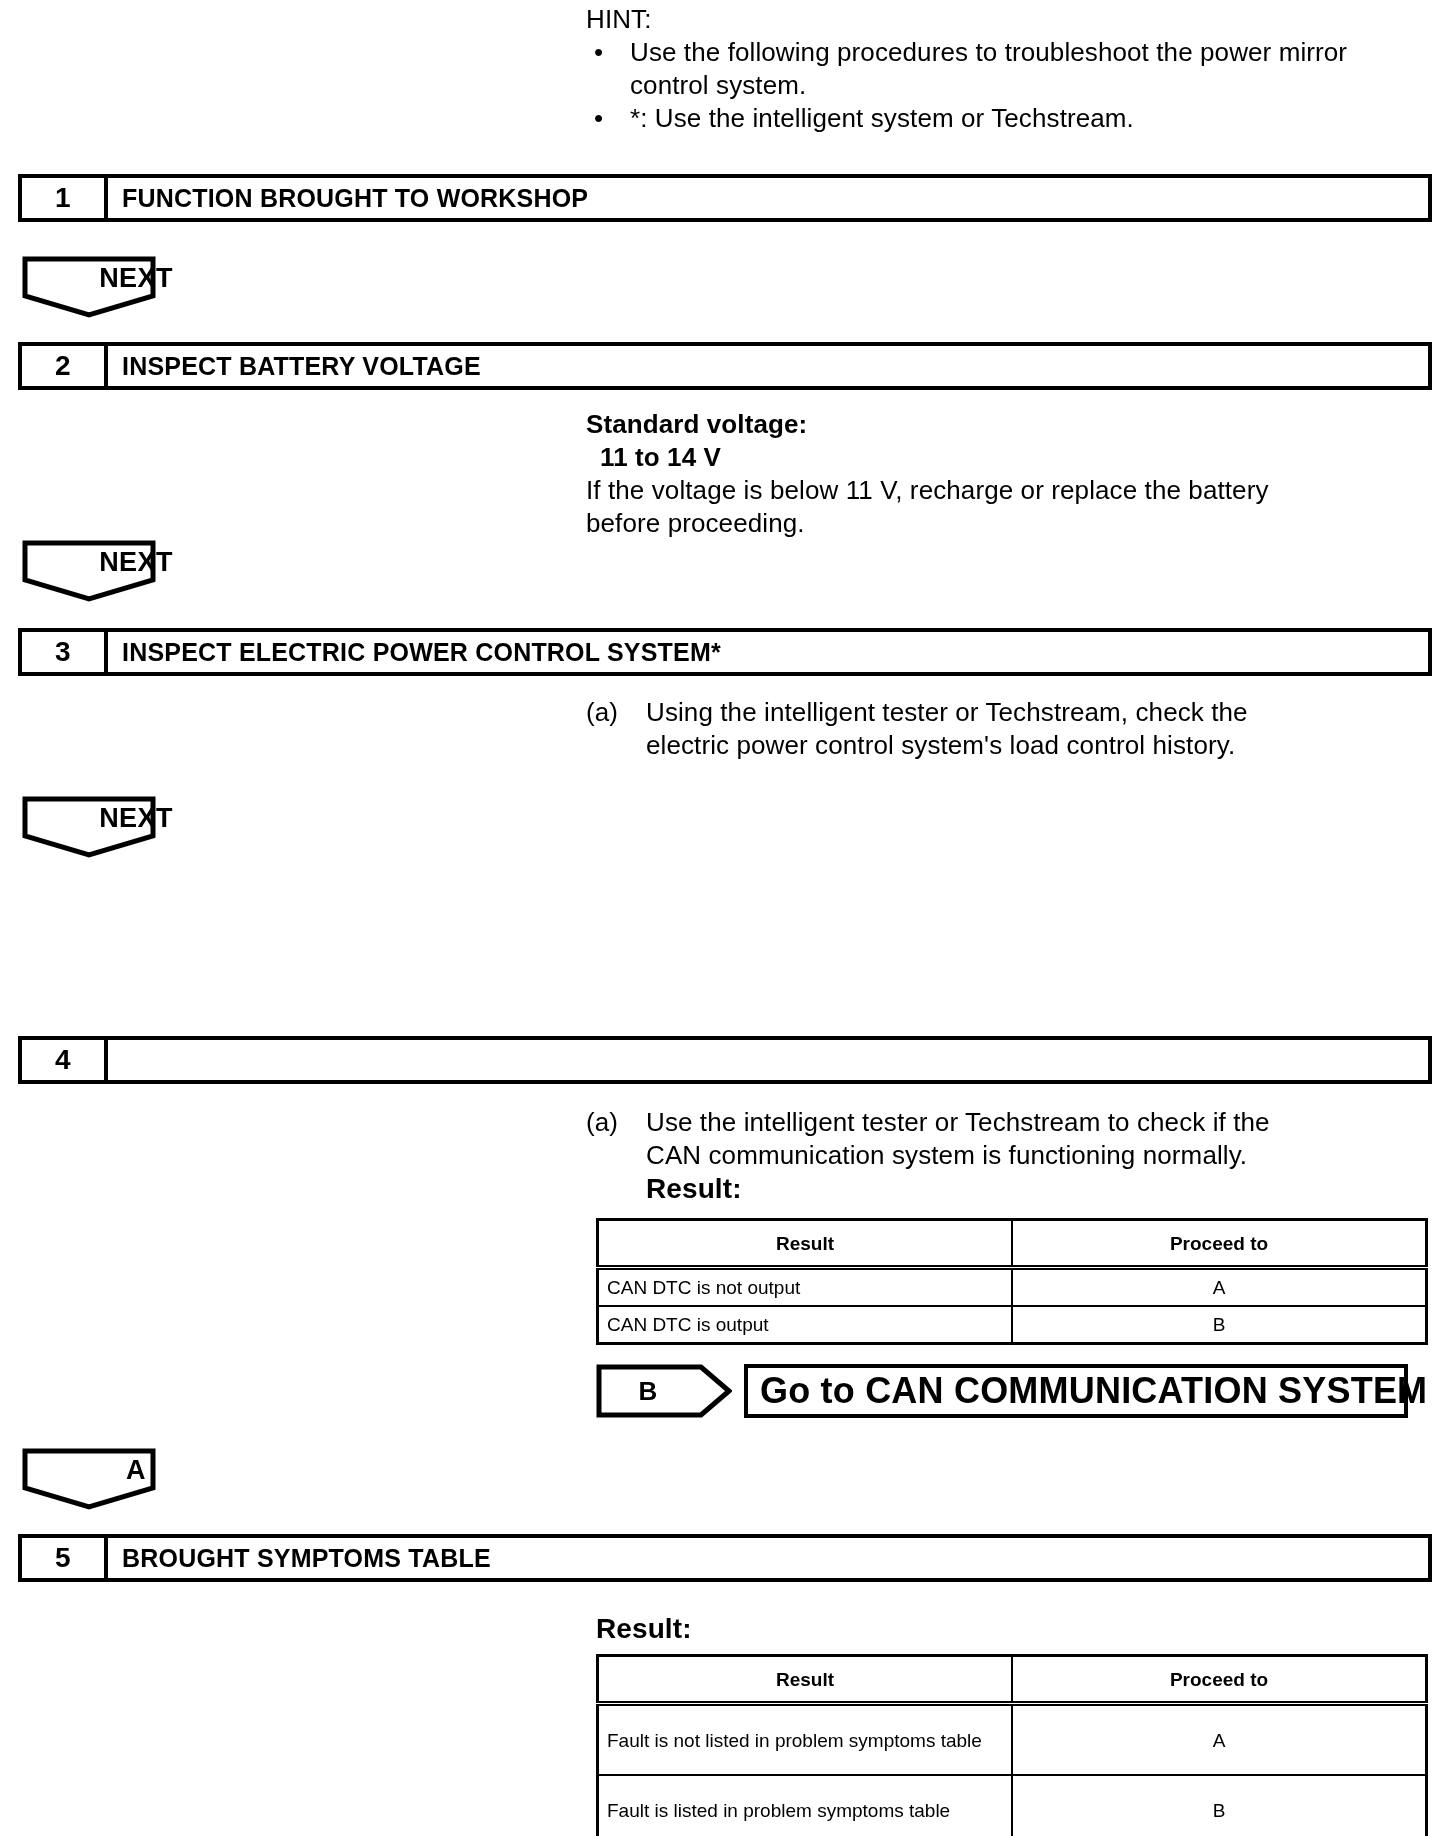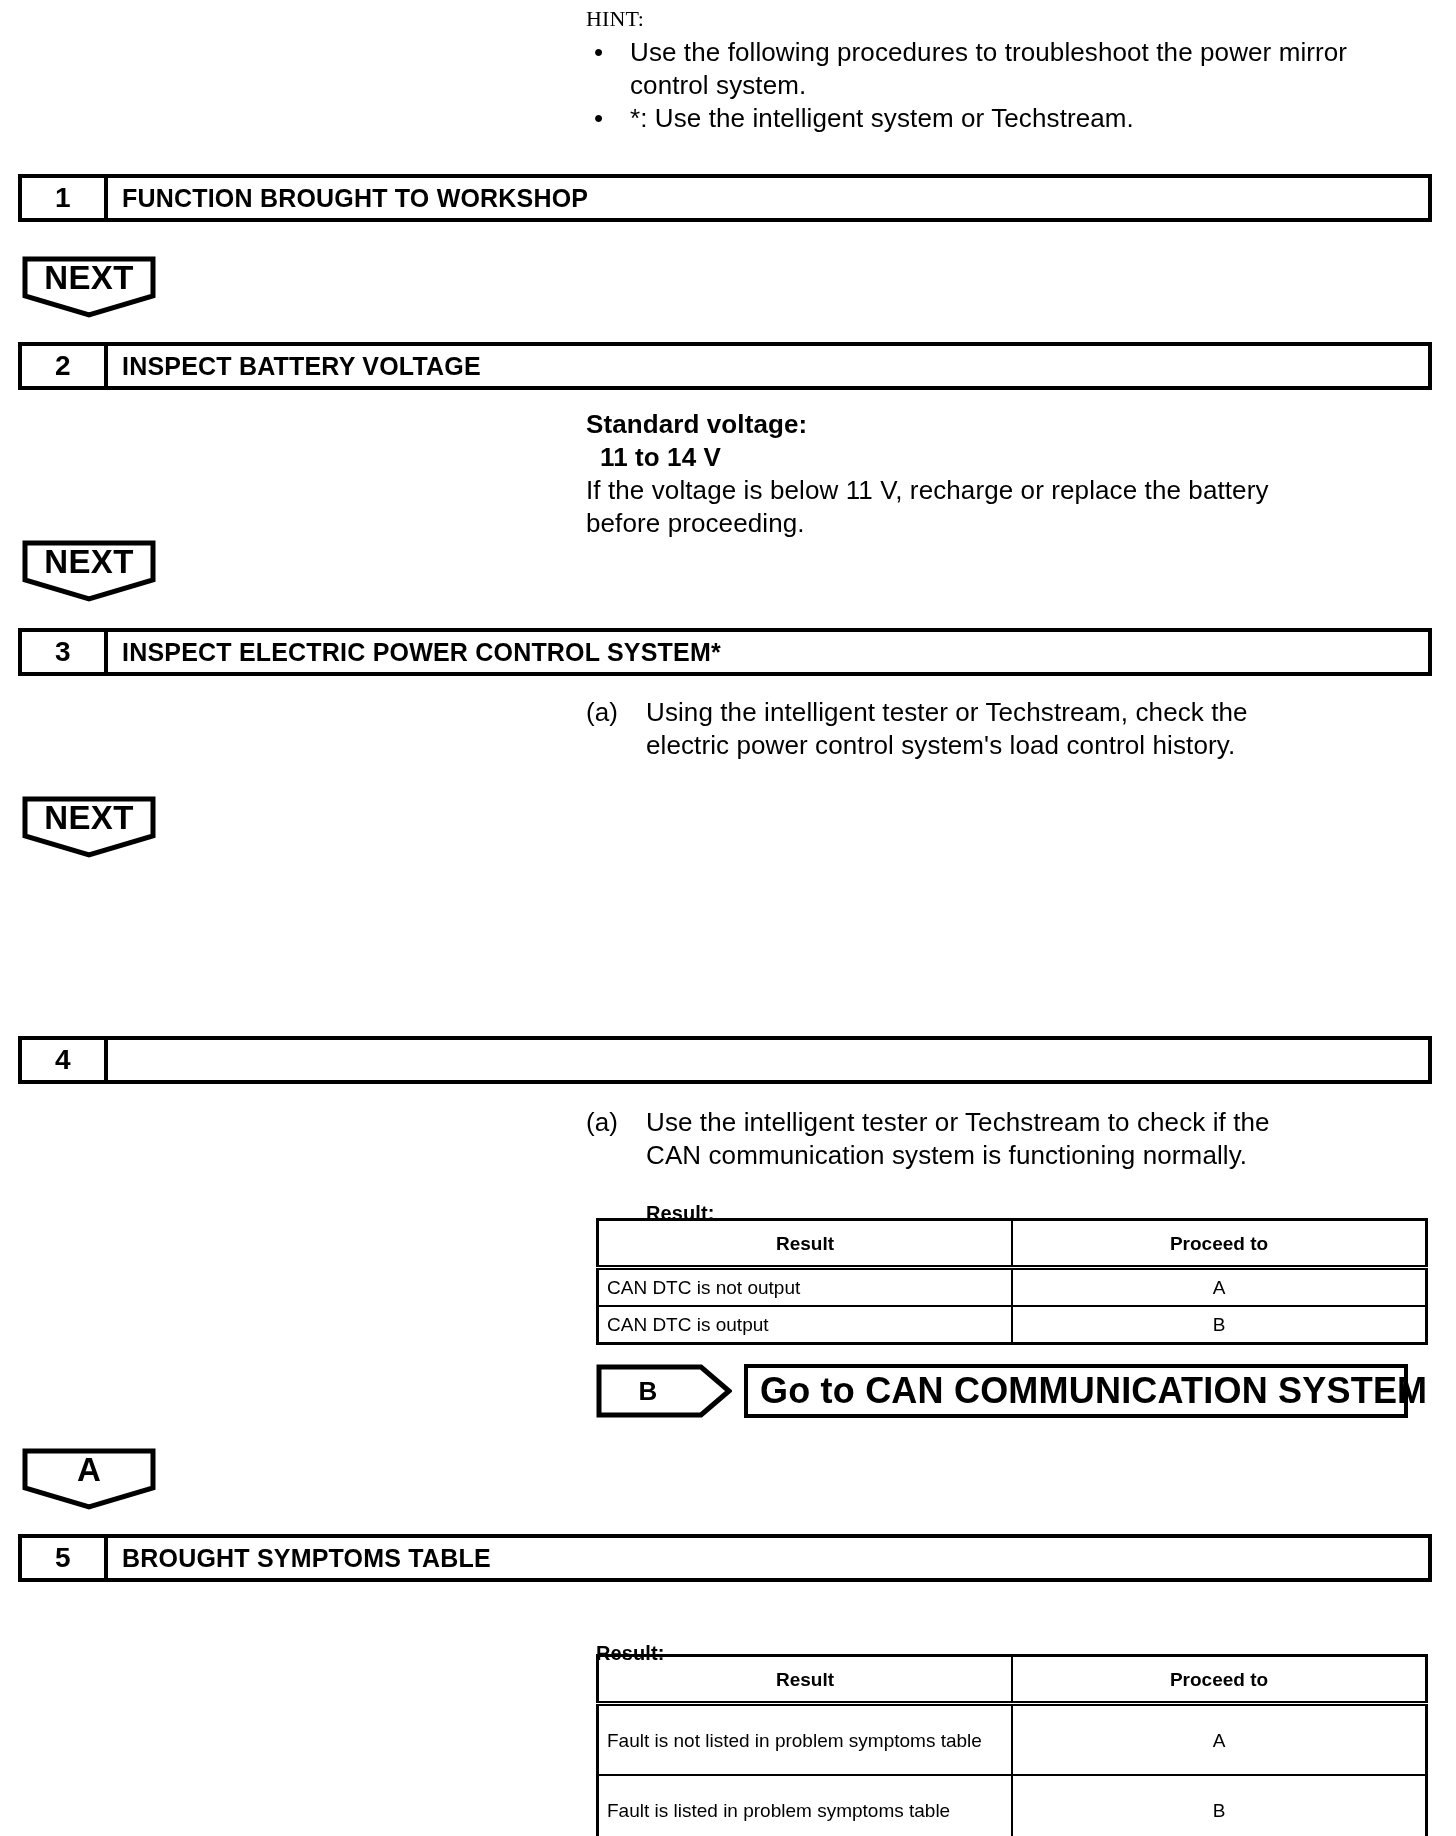--- a/index.html
+++ b/index.html
@@ -24,24 +24,23 @@
   }
 
   
   .hint-block {
     position: absolute;
     left: 586px;
     top: 2px;
     width: 820px;
   }
   .hint-title {
-    font-size: 22px;
+    font-size: 26px;
     line-height: 34px;
     letter-spacing: 0.1px;
-    font-family: Liberation Serif, serif;
   }
   .hint-list {
     margin: 0;
     padding: 0;
     list-style: none;
   }
   .hint-item {
     position: relative;
     padding-left: 44px;
     font-size: 26px;
@@ -103,24 +102,25 @@
   }
   .connector-label {
     position: absolute;
     left: 0;
     top: 0;
     width: 134px;
     height: 44px;
     display: flex;
     align-items: center;
     justify-content: center;
-    font-size: 33px;
+    font-size: 27px;
     font-weight: bold;
     letter-spacing: 0.4px;
     pointer-events: none;
+    padding-left: 47px;
   }
 
   
   .body-text {
     position: absolute;
     font-size: 26px;
     line-height: 33px;
     letter-spacing: 0.1px;
   }
   .bold-line {
@@ -136,24 +136,23 @@
     line-height: 33px;
   }
   .proc-marker {
     position: absolute;
     left: 0;
     top: 0;
     font-size: 26px;
     line-height: 33px;
   }
   .result-label {
-    font-size: 20px;
-    font-weight: bold;
-    line-height: 33px;
-    margin-top: 25px;
+    font-size: 28px;
+    font-weight: bold;
+    line-height: 33px;
   }
 
   
   .result-table {
     position: absolute;
     border-collapse: collapse;
     table-layout: fixed;
     border: 3px solid #000;
   }
   .result-table th,

